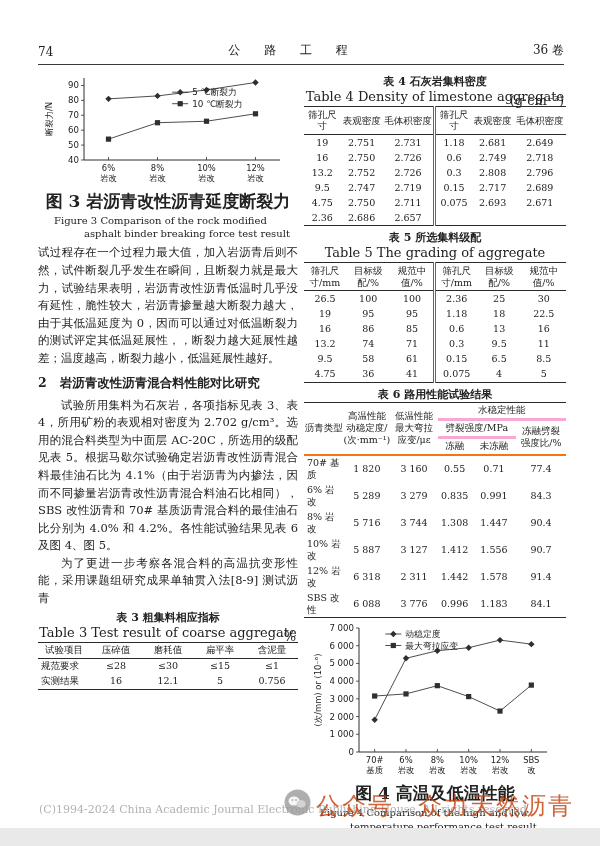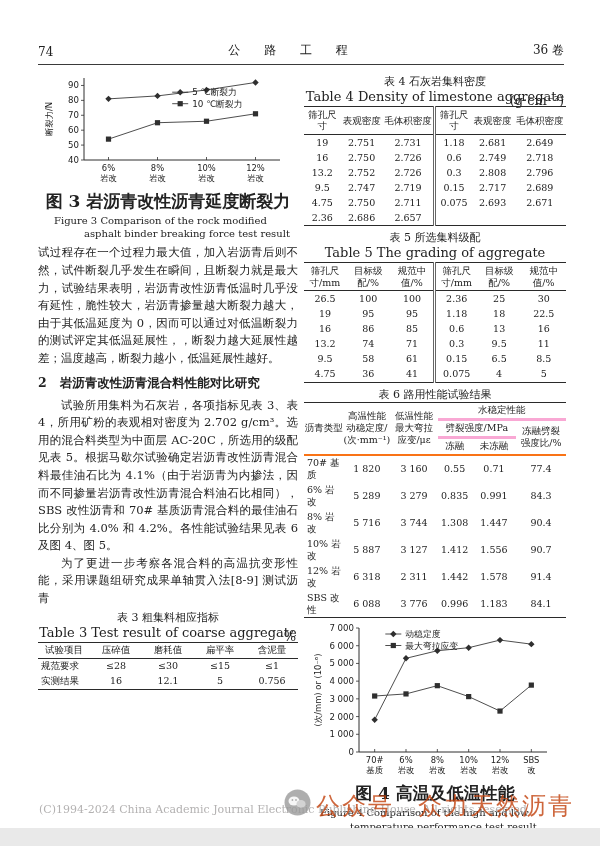--- a/index.html
+++ b/index.html
@@ -15,21 +15,21 @@
   .col-right{left:304px;width:262px;}
   
   .para{font-size:11.5px;line-height:17.6px;text-align:justify;margin:0;}
   .indent{text-indent:2em;}
   .sec{font-size:12.5px;font-weight:bold;margin:7px 0 5px 0;}
   .sec .num{margin-right:13px;}
   
   .fig-cap-cn{text-align:center;font-weight:bold;font-size:17px;margin-top:2px;}
   .fig-cap-en{font-size:10px;line-height:1.32;padding-left:44px;text-indent:-30px;margin:1px 2px 4px 2px;}
   
-  .tbl-cap-cn{text-align:center;font-weight:normal;font-size:11px;margin-top:2px;}
+  .tbl-cap-cn{text-align:center;font-weight:bold;font-size:11px;margin-top:2px;}
   .tbl-cap-en{text-align:center;font-size:13px;position:relative;margin-bottom:2px;}
   .tbl-cap-en .unit{position:absolute;right:2px;top:4px;}
   
   table.sci{width:100%;border-collapse:collapse;table-layout:fixed;font-size:9.5px;line-height:1.25;
             border-top:1.4px solid #2a2a2a;border-bottom:1.4px solid #2a2a2a;margin-bottom:4px;}
   table.sci th,table.sci td{font-weight:normal;text-align:center;padding:1.6px 0;}
   table.sci thead th{white-space:pre-line;}
   table.t3 thead th,table.t4 thead th,table.t5 thead th{border-bottom:1px solid #2a2a2a;}
   table.split th:nth-child(3),table.split td:nth-child(3){border-right:3px double #666;}
   table.t3 td:first-child,table.t6 td:first-child{text-align:left;padding-left:3px;}

